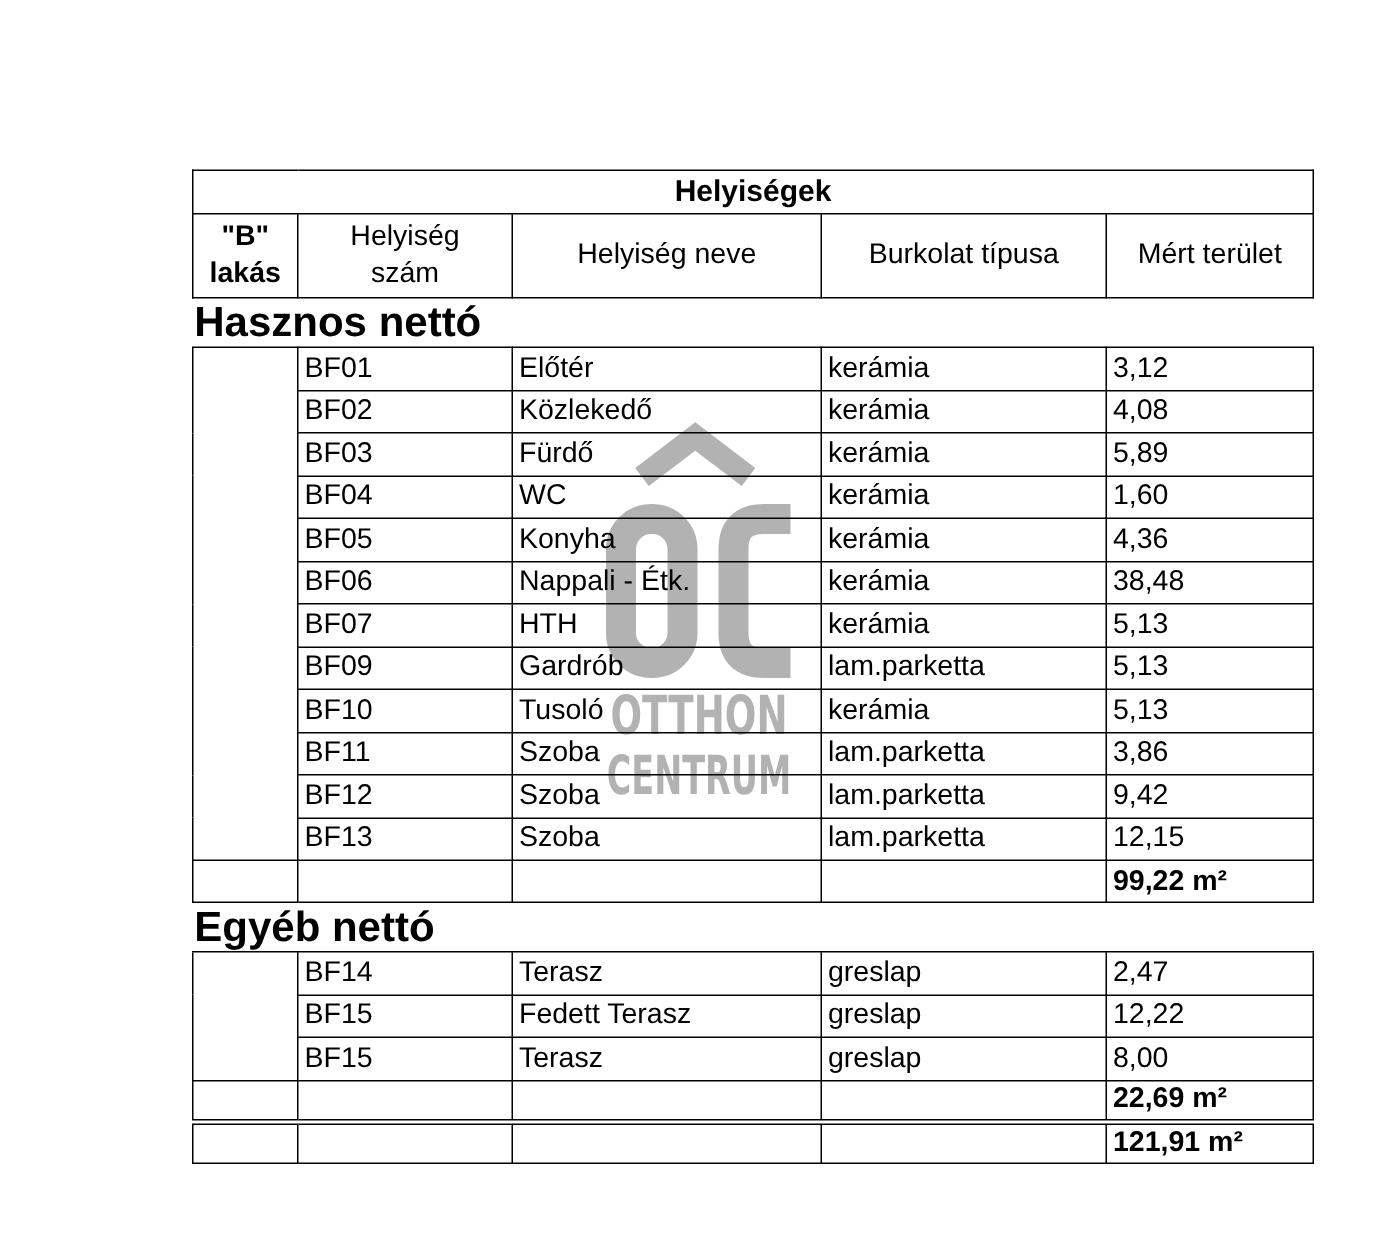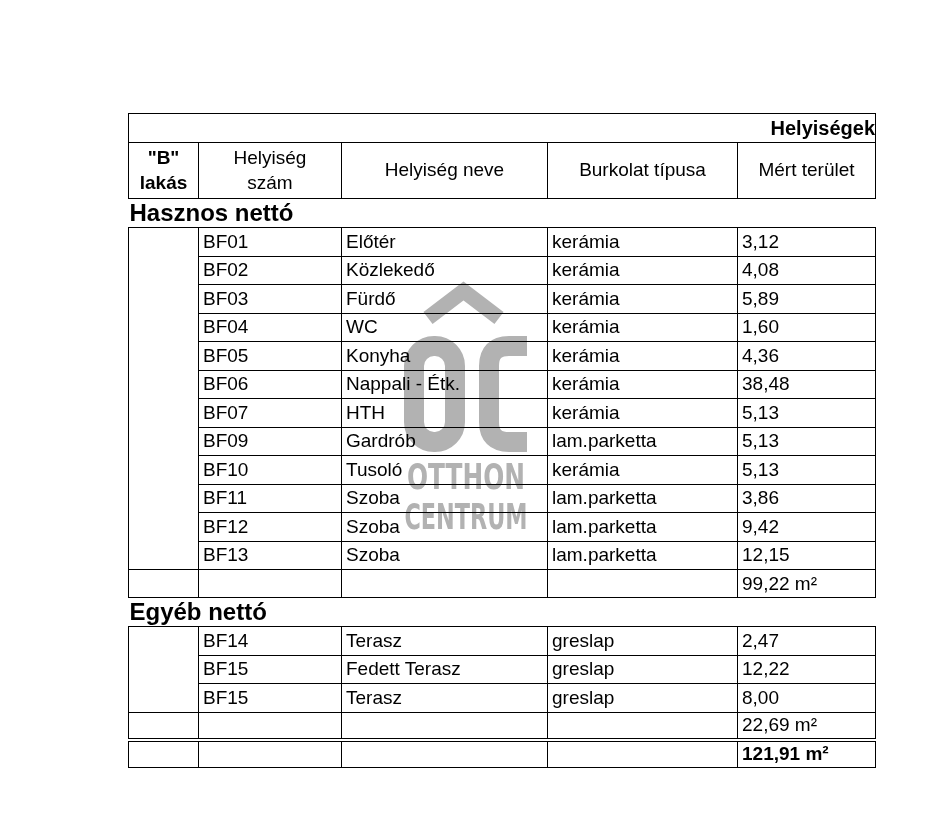--- a/index.html
+++ b/index.html
@@ -17,29 +17,29 @@
     position:absolute; left:128px; top:113px;
     width:747px; border-collapse:collapse; table-layout:fixed;
     font-size:19px; color:#000; background:transparent;
   }
   table.rooms td {
     border:1px solid #000; padding:0 2px 0 4px;
     vertical-align:middle; overflow:hidden; white-space:nowrap;
     background:transparent;
   }
   tr.r-title { height:29px; }
-  tr.r-title td { font-weight:700; font-size:20px; text-align:right; padding:0; }
+  tr.r-title td { font-weight:700; font-size:20px; text-align:center; padding:0; }
   tr.r-head { height:56px; }
   tr.r-head td { text-align:center; white-space:pre-line; line-height:1.3; padding:0; }
   tr.r-head td.hb { font-weight:700; }
   tr.r-sec { height:28px; }
-  tr.r-sec td { border-left:none; border-right:none; font-weight:700; font-size:24px; padding-left:1px; }
+  tr.r-sec td { border-left:none; border-right:none; font-weight:700; font-size:28px; padding-left:1px; }
   tr.r-data { height:28.5px;padding-left:36px; }
   tr.r-sub { height:28px; }
-  td.sub-val { font-weight:400; }
+  td.sub-val { font-weight:700; }
   tr.r-total { height:27px; }
   tr.r-total td { border-top:4px double #000; }
   td.total-val { font-weight:700; }
 </style>
 </head>
 <body>
 
 <div class="page">
 
   <svg class="watermark" width="926" height="824" viewBox="0 0 926 824">

